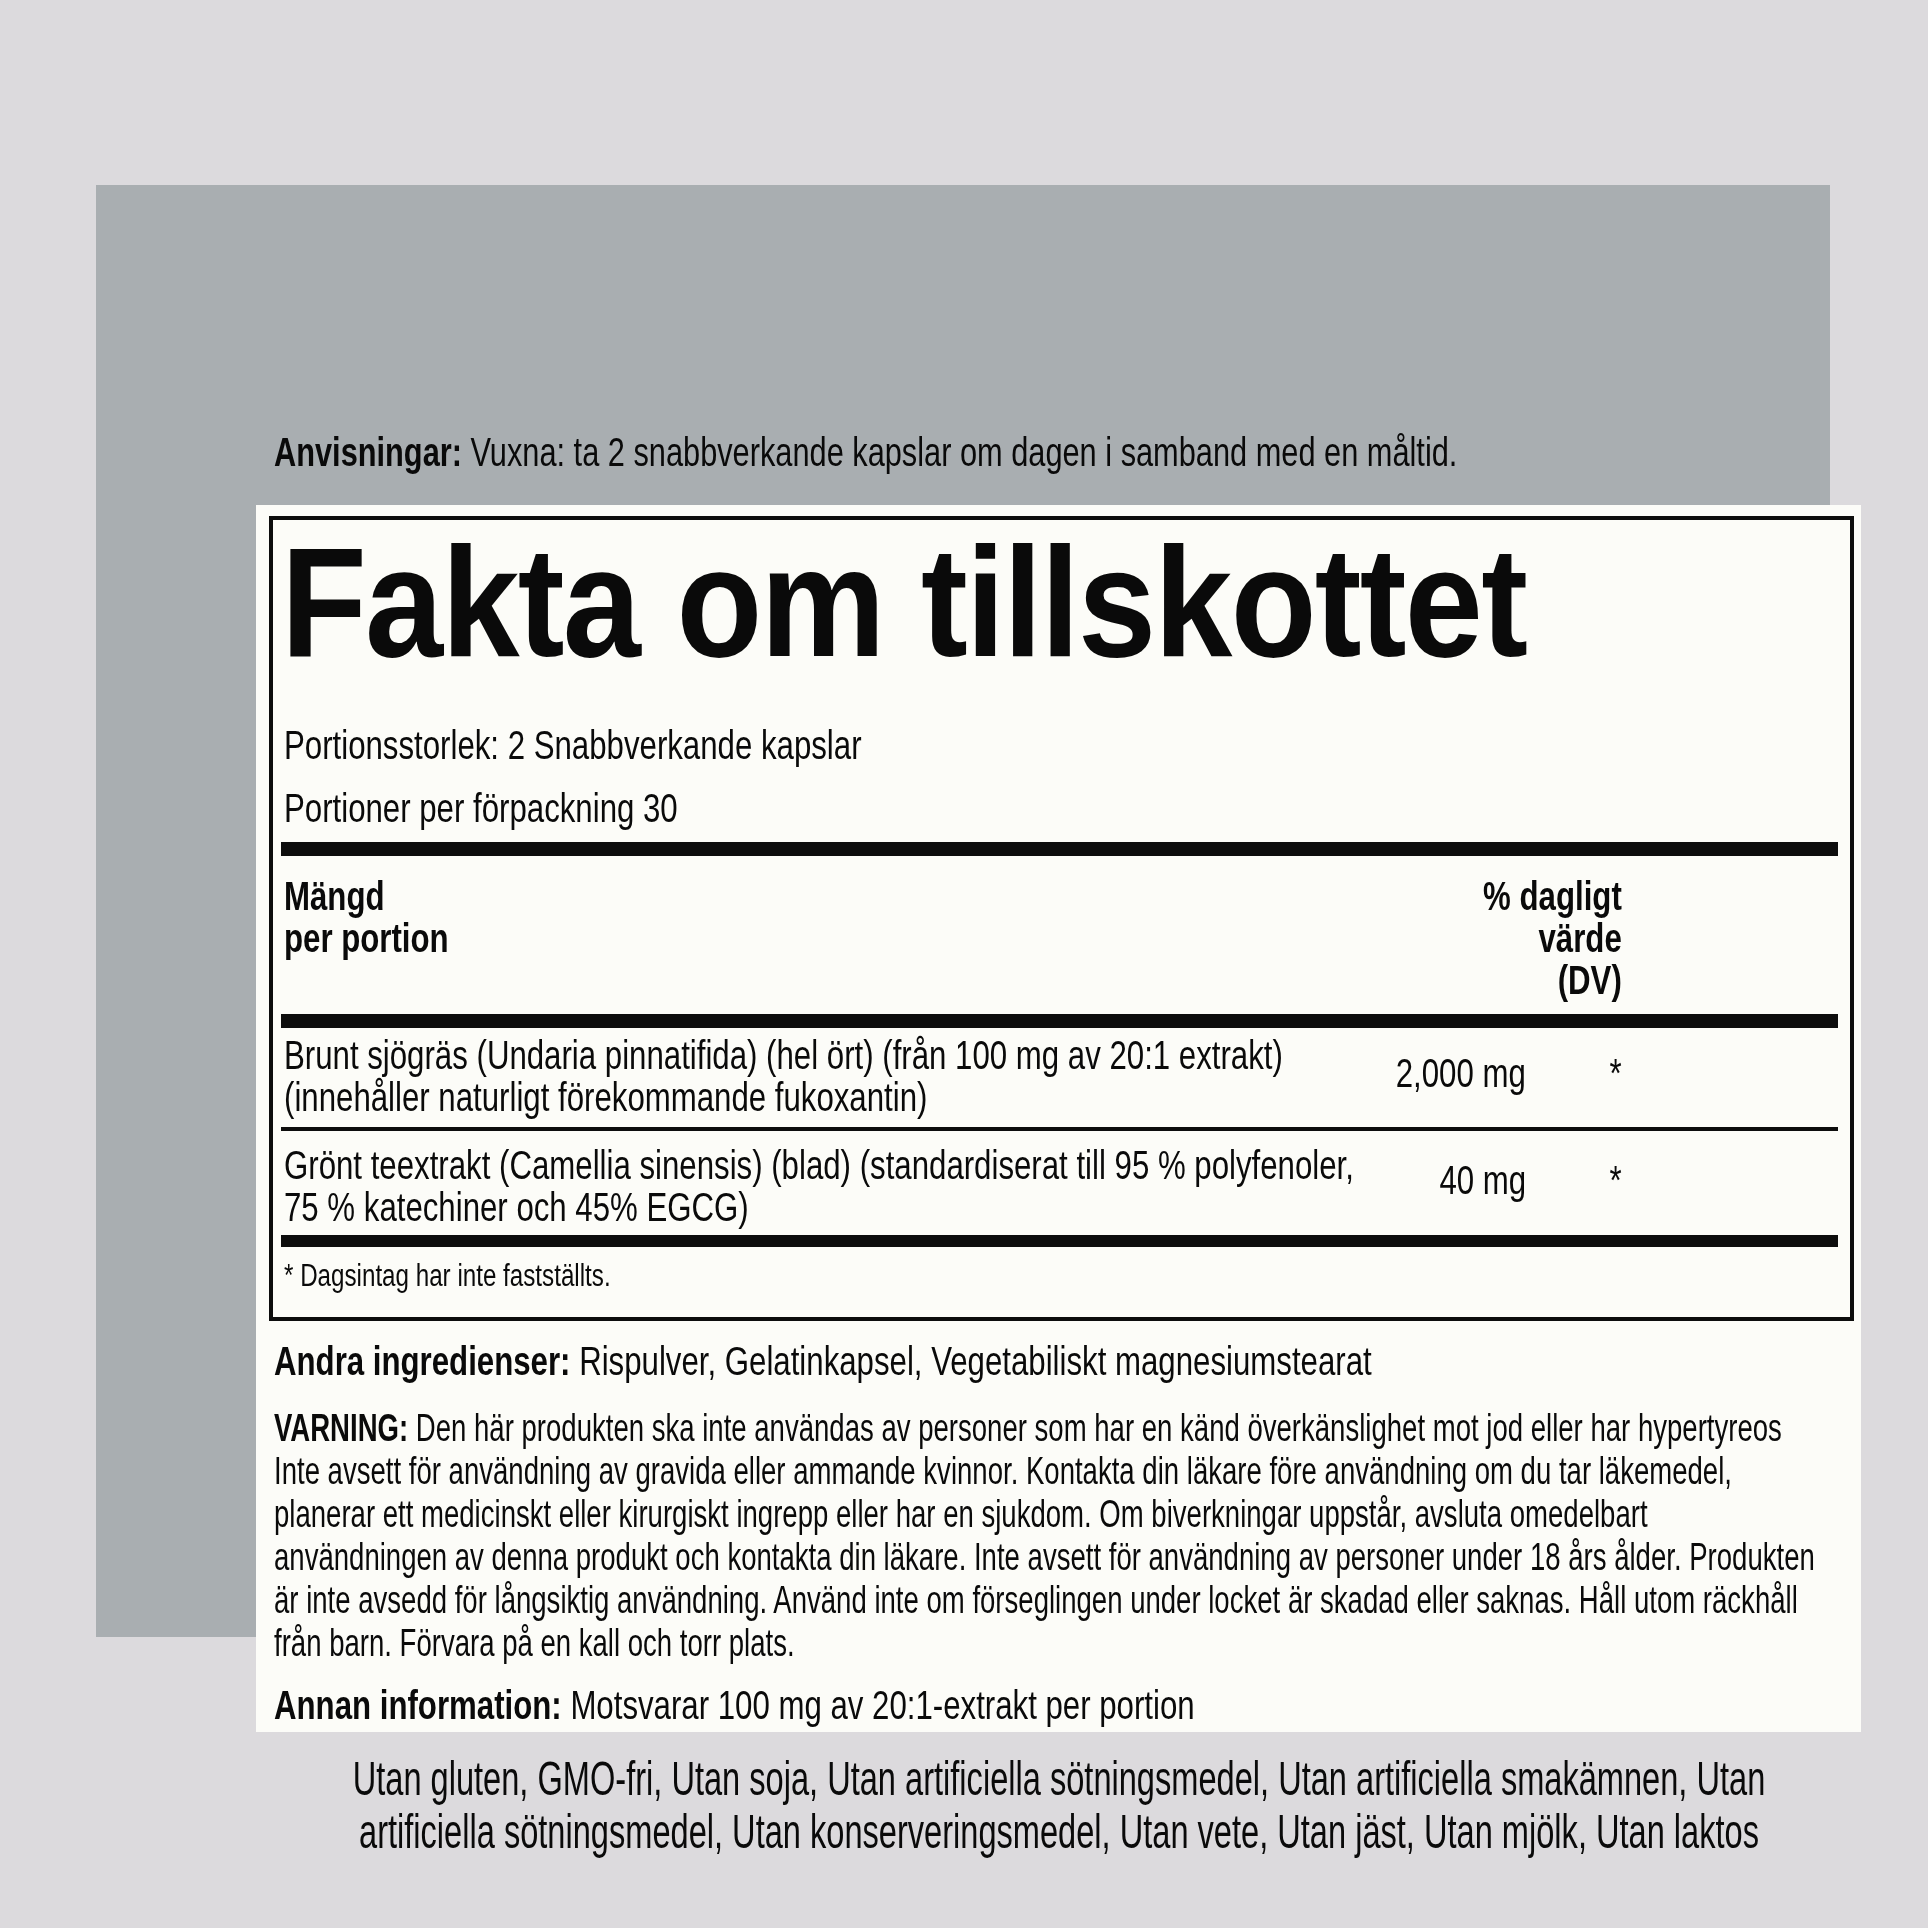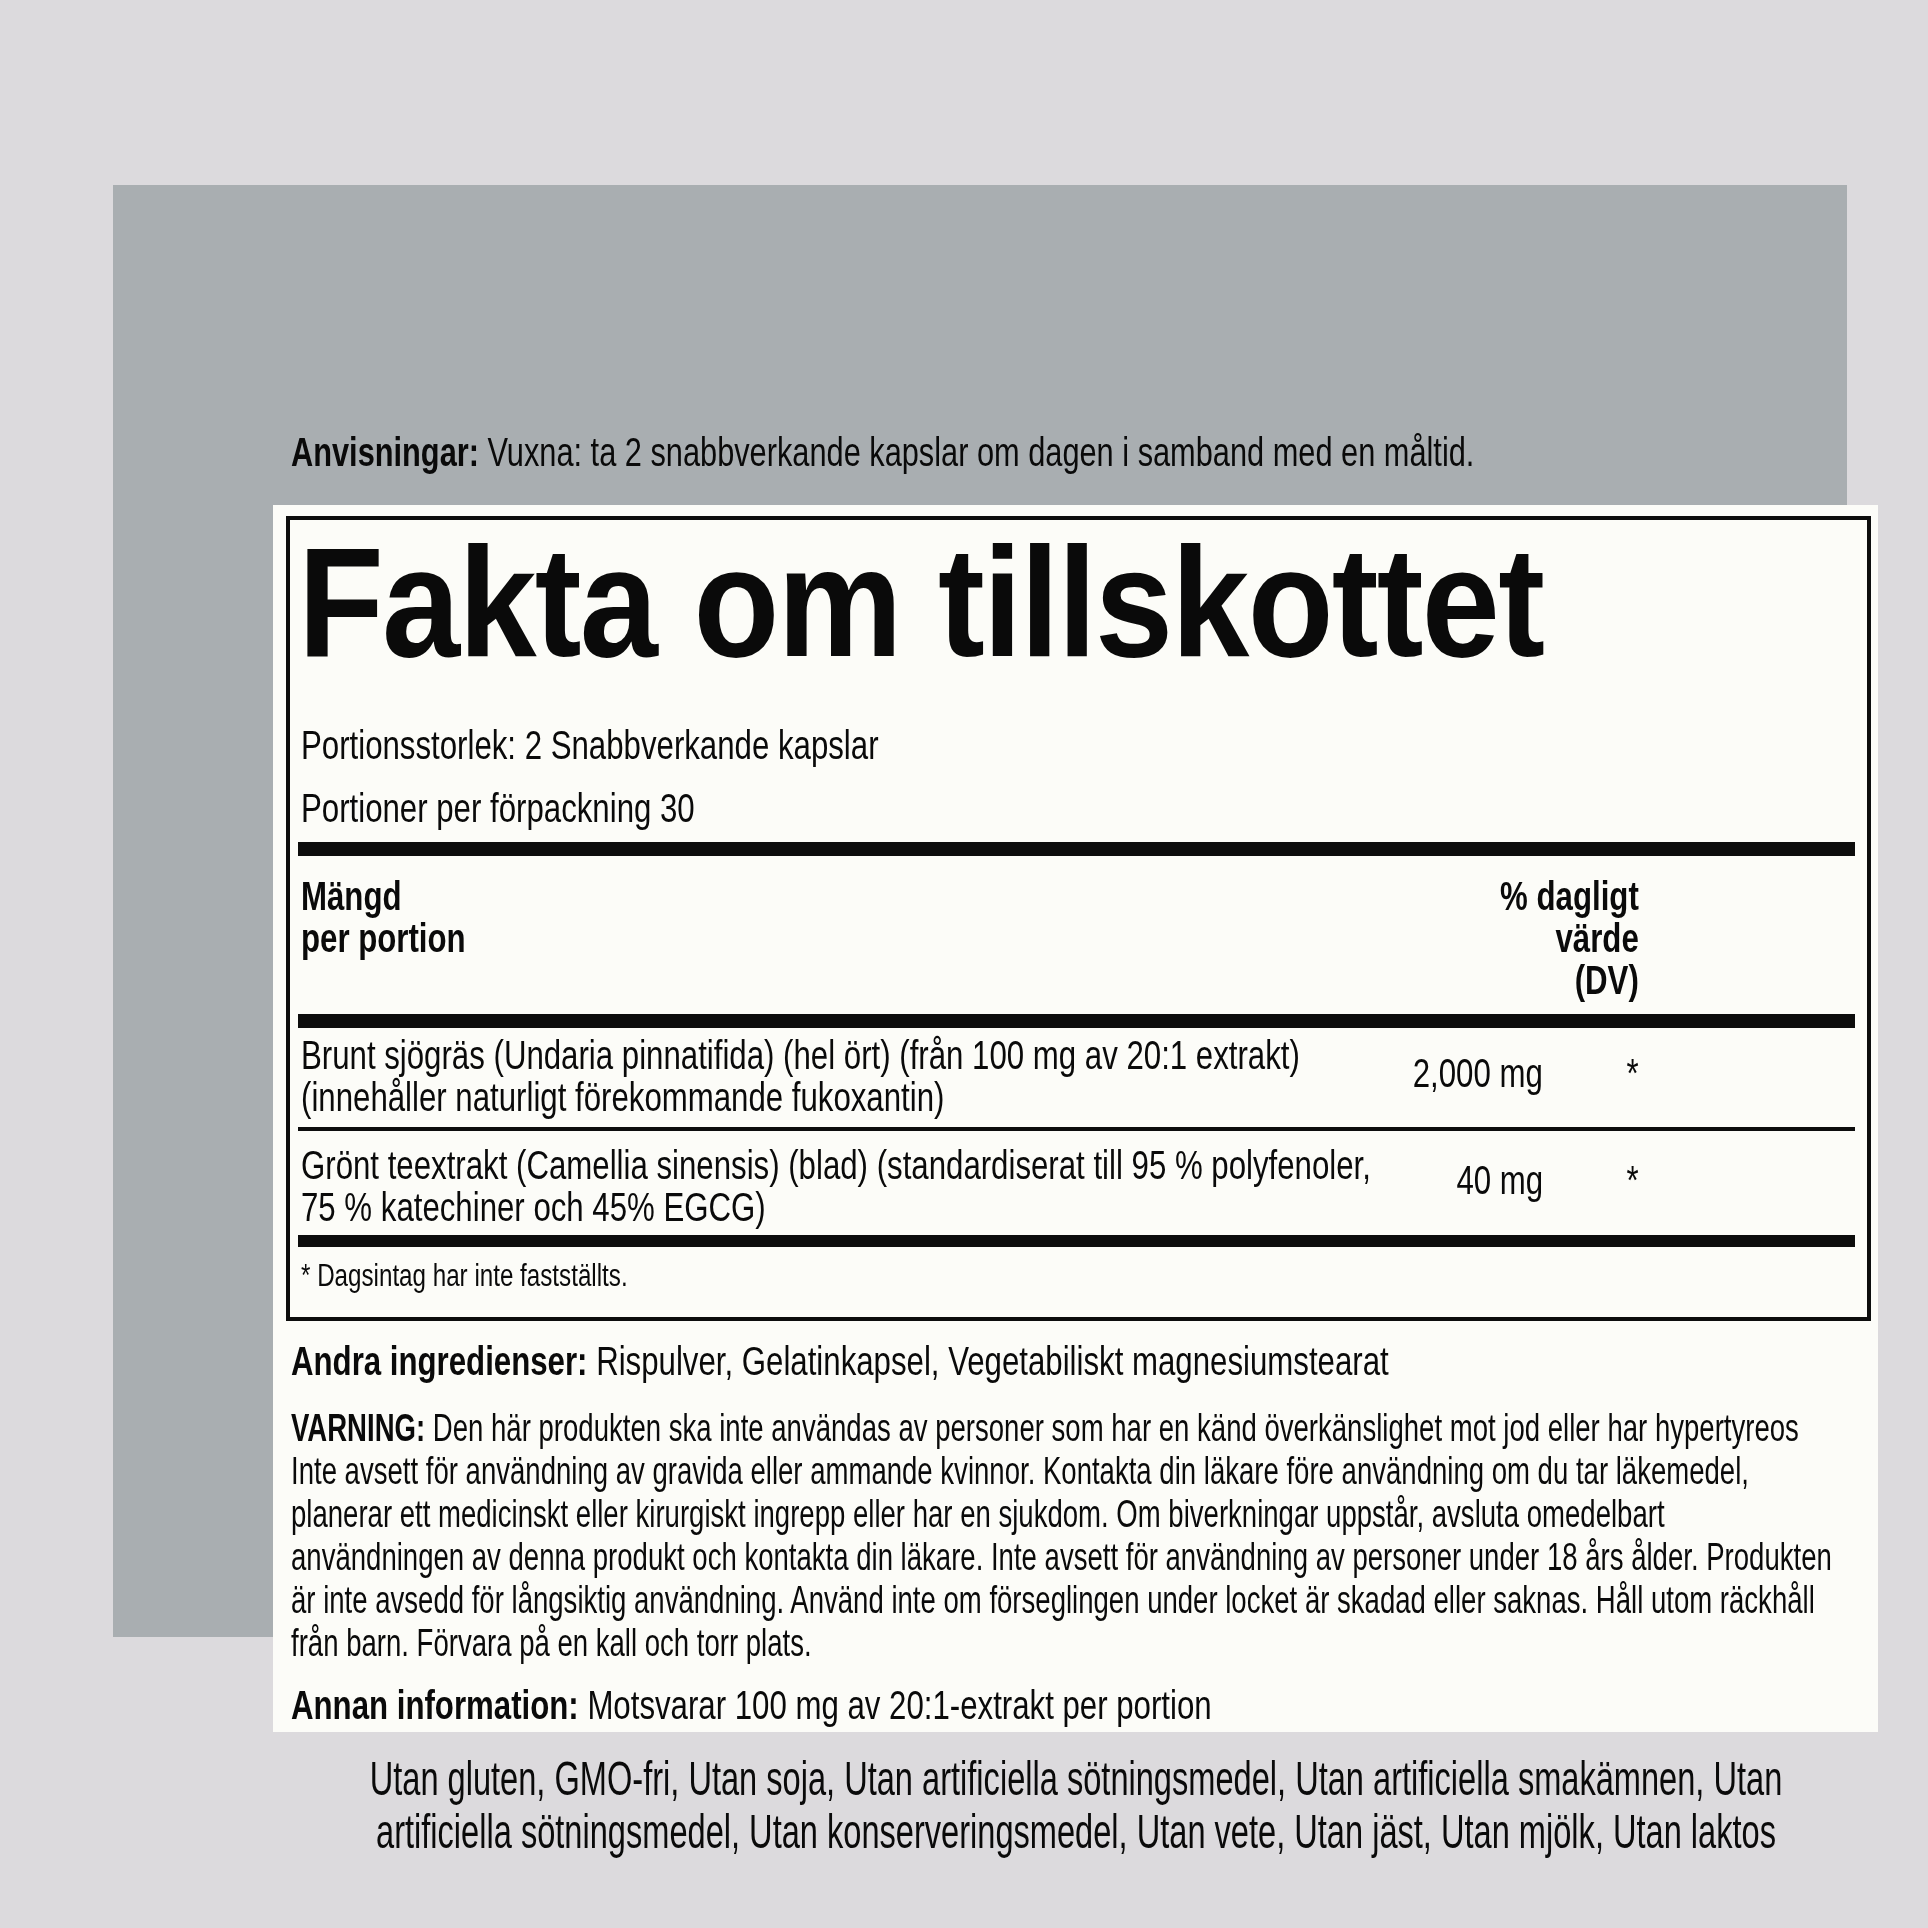--- a/index.html
+++ b/index.html
@@ -9,21 +9,21 @@
     height: 1928px;
     overflow: hidden;
     background: #dcdadd;
     font-family: "Liberation Sans", sans-serif;
     color: #0a0a0a;
   }
 
   
   .panel {
     position: absolute;
-    left: 113px; top: 185px;
+    left: 96px; top: 185px;
     width: 1734px; height: 1452px;
     background: #a9aeb1;
   }
 
   
   .label-sheet {
     position: absolute;
     left: 160px; top: 320px;
     width: 1605px; height: 1227px;
     background: #fcfcf8;

